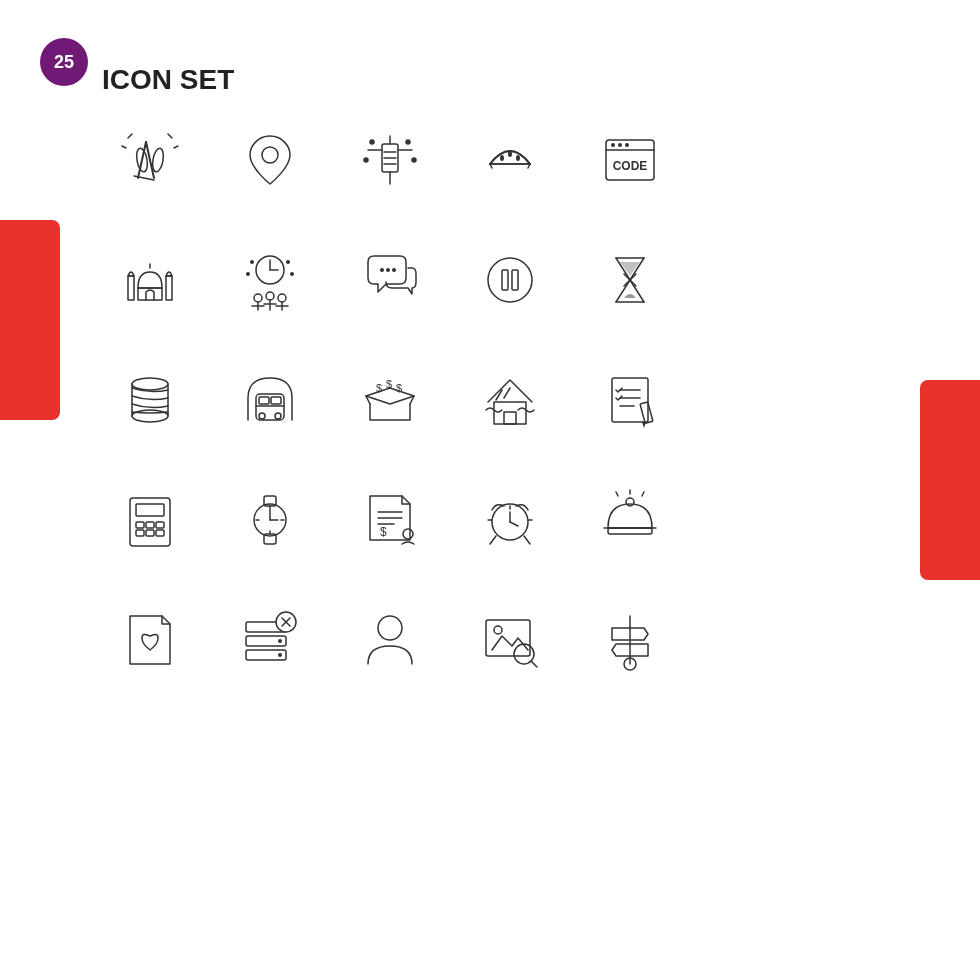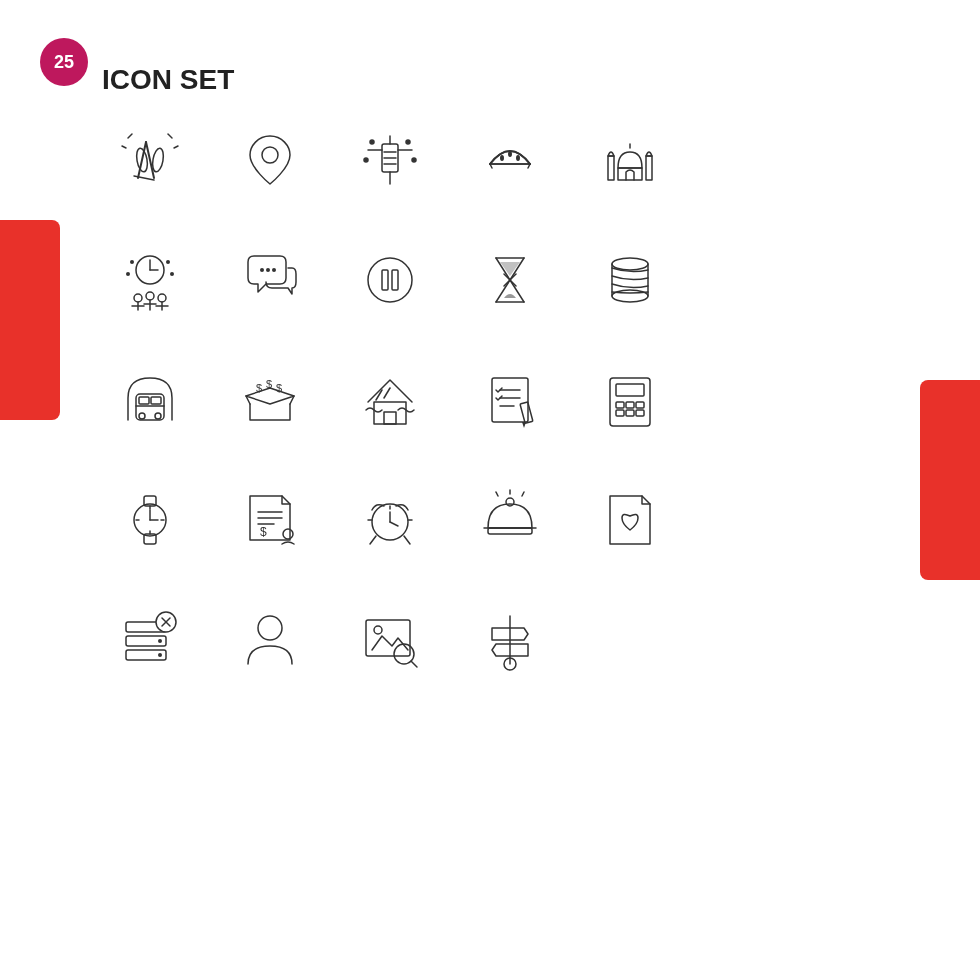--- a/index.html
+++ b/index.html
@@ -37,21 +37,21 @@
       position: absolute;
       top: 28px;
       left: 40px;
       display: flex;
       align-items: center;
       gap: 14px;
     }
     .header-badge {
       width: 48px;
       height: 48px;
-      background: #be185d;
+      background: #701a75;
       border-radius: 50%;
       display: flex;
       align-items: center;
       justify-content: center;
       color: white;
       font-size: 18px;
       font-weight: bold;
     }
     .header-title {
       font-size: 28px;
@@ -153,20 +153,30 @@
 
       <ellipse cx="24" cy="30" rx="2" ry="3" fill="#333" stroke="none"></ellipse>
       <ellipse cx="32" cy="26" rx="2" ry="3" fill="#333" stroke="none"></ellipse>
       <ellipse cx="40" cy="30" rx="2" ry="3" fill="#333" stroke="none"></ellipse>
 
       <line x1="12" y1="36" x2="14" y2="40"></line>
       <line x1="52" y1="36" x2="50" y2="40"></line>
     </svg>
   </div>
 
+  <div class="icon-cell">
+    <svg viewBox="0 0 64 64">
+      <rect x="8" y="12" width="48" height="40" rx="3"></rect>
+      <line x1="8" y1="22" x2="56" y2="22"></line>
+      <circle cx="15" cy="17" r="2" fill="#333" stroke="none"></circle>
+      <circle cx="22" cy="17" r="2" fill="#333" stroke="none"></circle>
+      <circle cx="29" cy="17" r="2" fill="#333" stroke="none"></circle>
+      <text x="32" y="42" text-anchor="middle" font-size="12" font-weight="bold" fill="#333" stroke="none" font-family="Arial">CODE</text>
+    </svg>
+  </div>
 
   <div class="icon-cell">
     <svg viewBox="0 0 64 64">
 
       <path d="M20 40 Q20 24 32 24 Q44 24 44 40 Z"></path>
       <rect x="20" y="40" width="24" height="12"></rect>
 
       <rect x="10" y="28" width="6" height="24"></rect>
       <path d="M10 28 Q13 20 16 28 Z"></path>
       <rect x="48" y="28" width="6" height="24"></rect>

